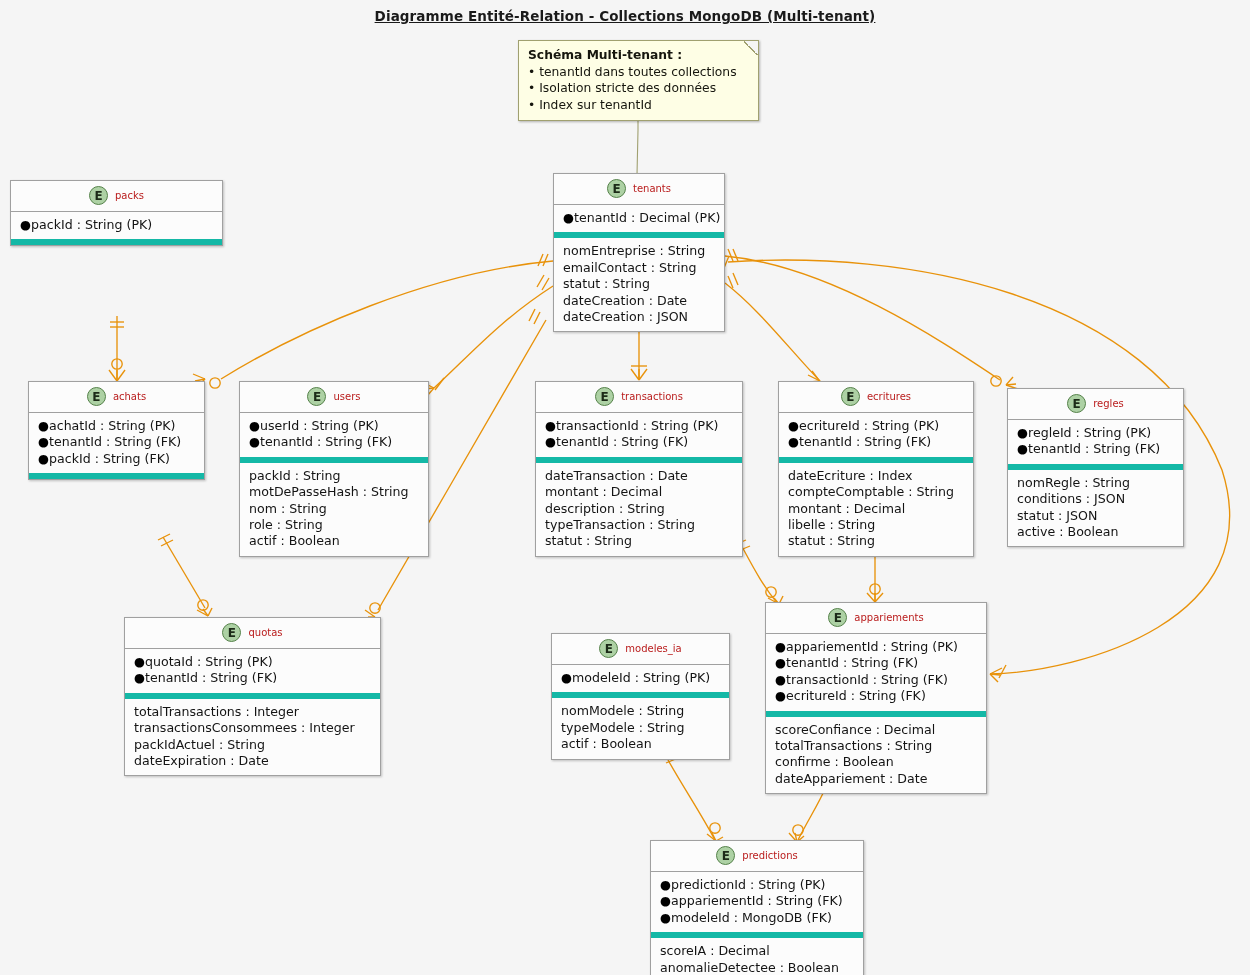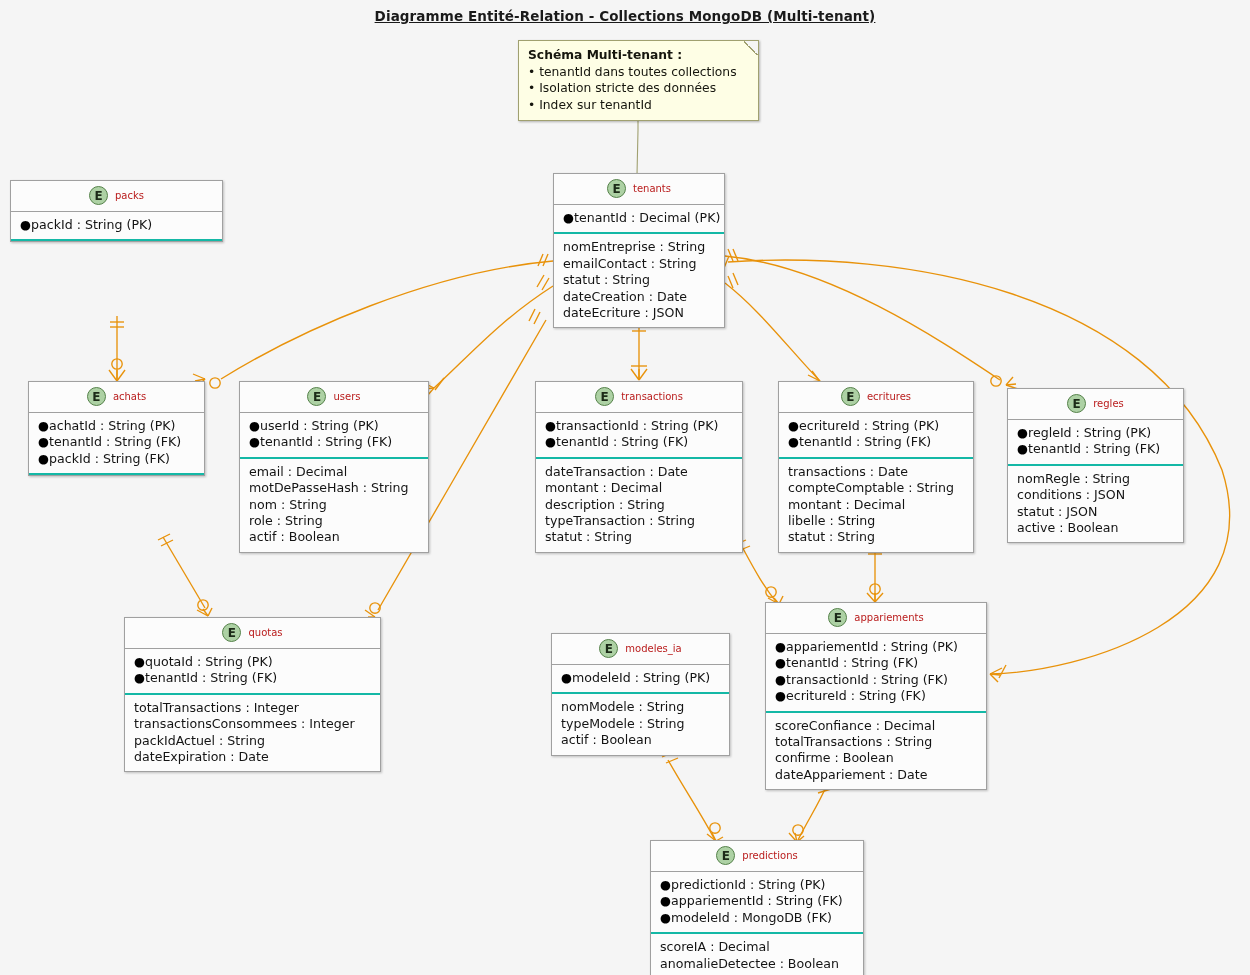--- a/index.html
+++ b/index.html
@@ -94,21 +94,21 @@
     flex: 0 0 auto;
     line-height: 1;
   }
   .ent-name {
     font-size: 10px;
     color: #b91c1c;
     white-space: nowrap;
   }
   .ent-keys {
     padding: 5px 11px 6px 9px;
-    border-bottom: 2px solid #14b8a6;
+    border-bottom: 6px solid #14b8a6;
   }
   .ent-attrs {
     padding: 5px 9px 6px 9px;
   }
   .attr-row {
     font-size: 12.6px;
     color: #141414;
     line-height: 16.4px;
     white-space: nowrap;
   }
@@ -322,21 +322,21 @@
       <span class="ent-name">tenants</span>
     </div>
     <div class="ent-keys">
       <div class="attr-row"><span class="dot">●</span><span>tenantId : Decimal (PK)</span></div>
     </div>
     <div class="ent-attrs">
       <div class="attr-row">nomEntreprise : String</div>
       <div class="attr-row">emailContact : String</div>
       <div class="attr-row">statut : String</div>
       <div class="attr-row">dateCreation : Date</div>
-      <div class="attr-row">dateEcriture : JSON</div>
+      <div class="attr-row">dateCreation : JSON</div>
     </div>
   </div>
 
   <div class="entity" style="left:28px; top:381px; width:177px;">
     <div class="ent-header">
       <span class="ent-icon">E</span>
       <span class="ent-name">achats</span>
     </div>
     <div class="ent-keys">
       <div class="attr-row"><span class="dot">●</span><span>achatId : String (PK)</span></div>
@@ -348,21 +348,21 @@
   <div class="entity" style="left:239px; top:381px; width:190px;">
     <div class="ent-header">
       <span class="ent-icon">E</span>
       <span class="ent-name">users</span>
     </div>
     <div class="ent-keys">
       <div class="attr-row"><span class="dot">●</span><span>userId : String (PK)</span></div>
       <div class="attr-row"><span class="dot">●</span><span>tenantId : String (FK)</span></div>
     </div>
     <div class="ent-attrs">
-      <div class="attr-row">email : Decimal</div>
+      <div class="attr-row">packId : String</div>
       <div class="attr-row">motDePasseHash : String</div>
       <div class="attr-row">nom : String</div>
       <div class="attr-row">role : String</div>
       <div class="attr-row">actif : Boolean</div>
     </div>
   </div>
 
   <div class="entity" style="left:535px; top:381px; width:208px;">
     <div class="ent-header">
       <span class="ent-icon">E</span>
@@ -384,21 +384,21 @@
   <div class="entity" style="left:778px; top:381px; width:196px;">
     <div class="ent-header">
       <span class="ent-icon">E</span>
       <span class="ent-name">ecritures</span>
     </div>
     <div class="ent-keys">
       <div class="attr-row"><span class="dot">●</span><span>ecritureId : String (PK)</span></div>
       <div class="attr-row"><span class="dot">●</span><span>tenantId : String (FK)</span></div>
     </div>
     <div class="ent-attrs">
-      <div class="attr-row">transactions : Date</div>
+      <div class="attr-row">dateEcriture : Index</div>
       <div class="attr-row">compteComptable : String</div>
       <div class="attr-row">montant : Decimal</div>
       <div class="attr-row">libelle : String</div>
       <div class="attr-row">statut : String</div>
     </div>
   </div>
 
   <div class="entity" style="left:1007px; top:388px; width:177px;">
     <div class="ent-header">
       <span class="ent-icon">E</span>

